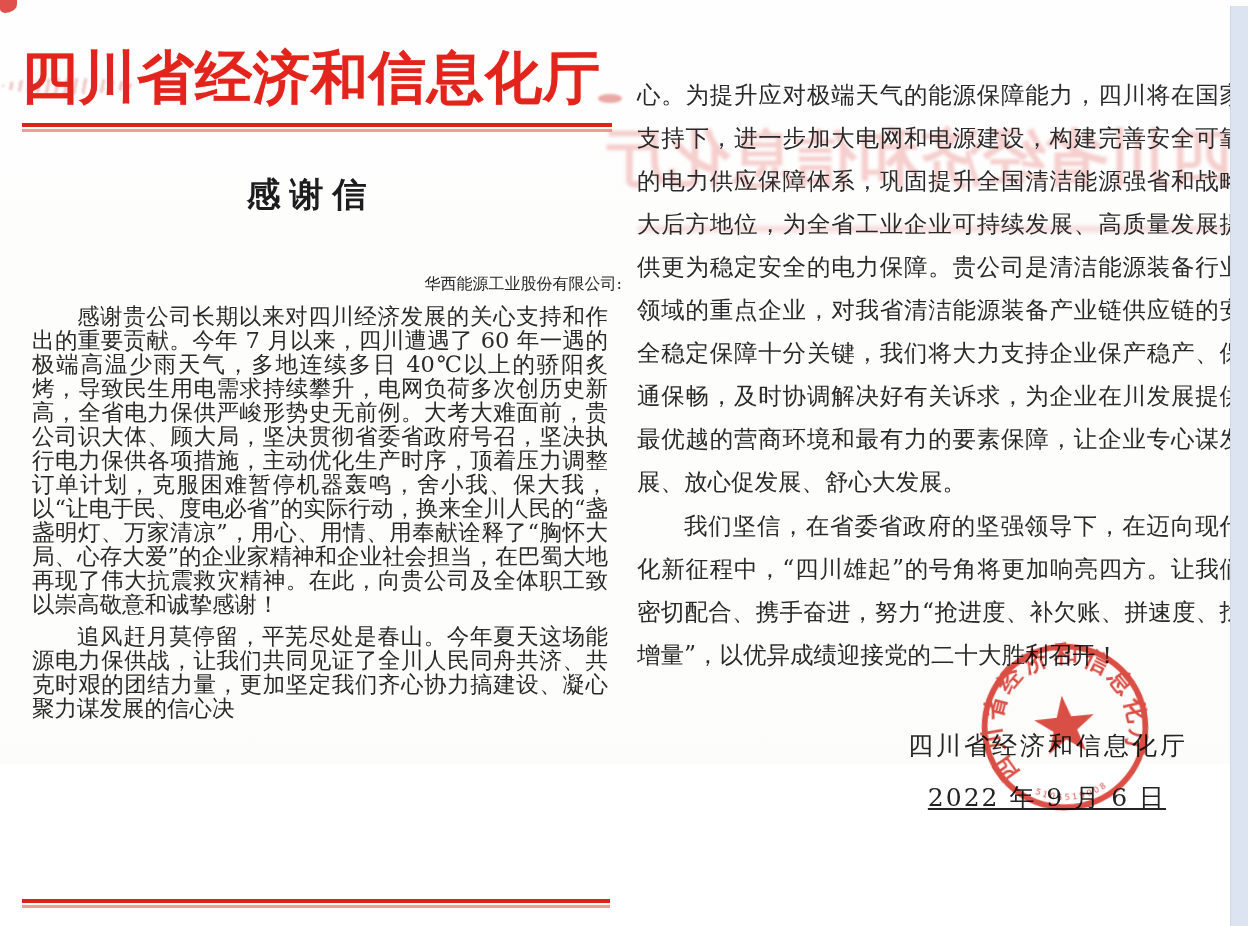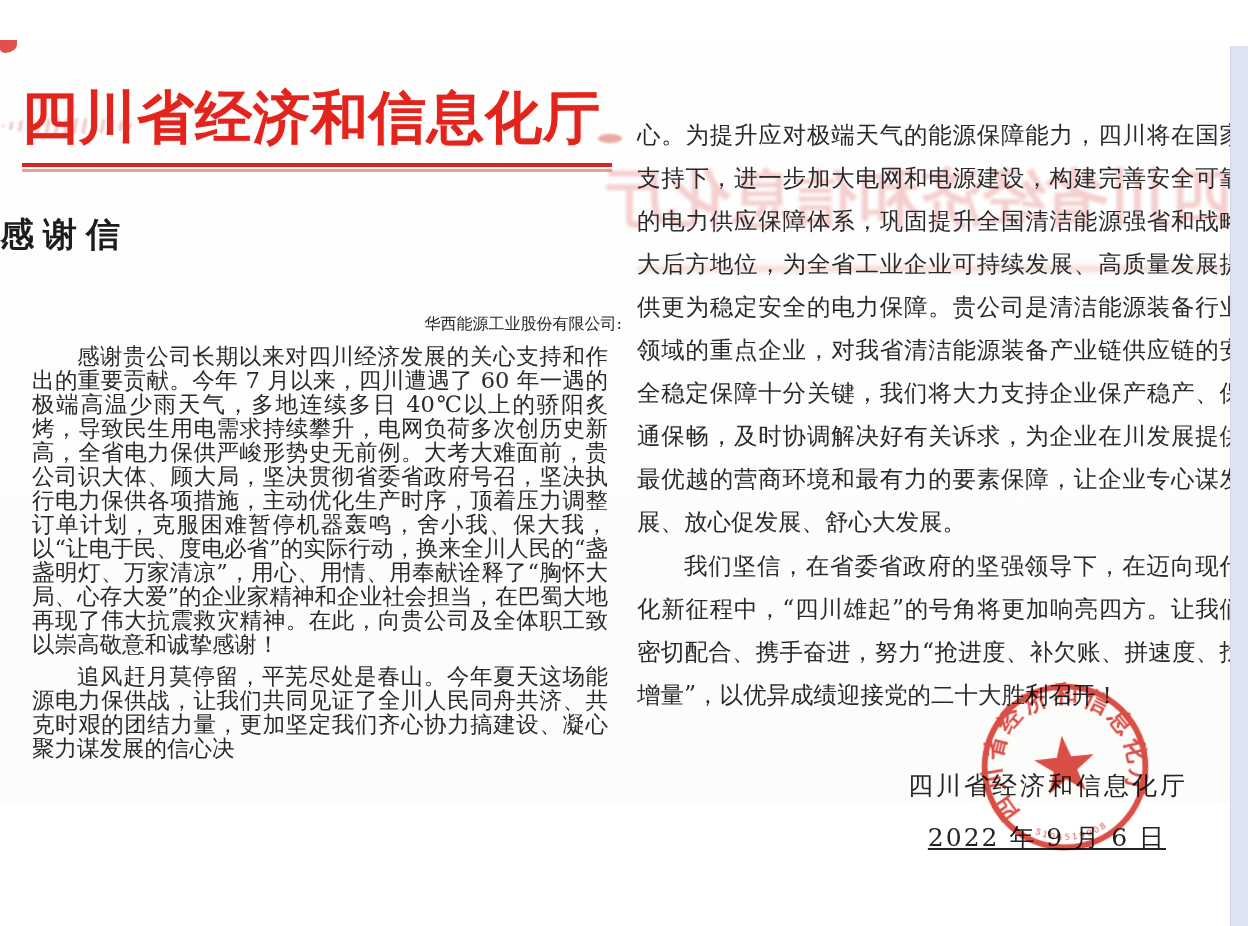--- a/index.html
+++ b/index.html
@@ -5,39 +5,38 @@
   html,body{margin:0;padding:0;}
   body{
     width:1248px;height:926px;overflow:hidden;
     background:#ffffff;
     font-family:"DejaVu Serif","Liberation Serif",serif;
   }
   .scan{
     position:relative;width:1248px;height:764px;
     background:linear-gradient(180deg,#fefefe 0%,#fdfdfc 60%,#fcfcfb 100%);
     color:#262626;
-    margin-top:40px;
   }
 
   
   .page-left{position:absolute;left:0;top:0;width:622px;height:926px;}
   .letterhead{
     margin-top:40px;text-align:center;
     font-size:57px;font-weight:700;letter-spacing:1px;
     color:#e2241c;white-space:nowrap;
     text-shadow:0 0 1px rgba(226,36,28,.55);
   }
   .red-rule{
     height:2px;background:transparent;
     border-top:4px solid #da251d;border-bottom:3px solid #ef9d97;
   }
   .rule-top{margin:6px 10px 0 22px;}
   .rule-bottom{position:absolute;left:22px;right:12px;top:899px;}
   .letter-title{
-    margin:40px 0 0 0;text-align:left;
+    margin:40px 0 0 0;text-align:center;
     font-size:34px;font-weight:700;letter-spacing:9px;color:#1d1d1d;
   }
   .salutation{margin:56px 0 0 32px;font-size:16px;text-align:right;}
   .body-par{
     margin:8px 14px 0 32px;
     font-size:22.5px;line-height:24px;
     text-align:justify;text-indent:2em;
     color:#2a2a2a;
   }
   .body-par.first{margin-top:9px;}

